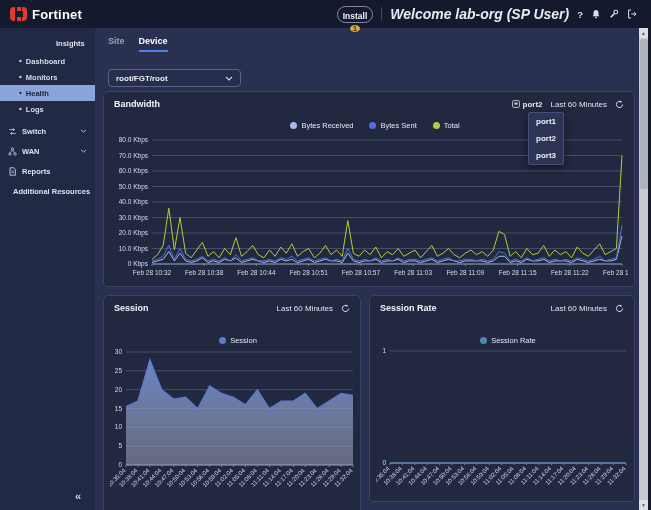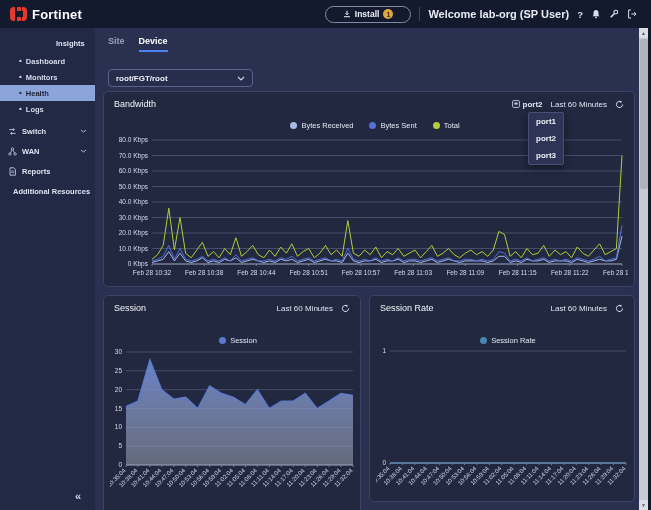--- a/index.html
+++ b/index.html
@@ -9,50 +9,50 @@
   
   header{position:absolute;left:0;top:0;width:651px;height:28px;background:#141a2d;display:flex;z-index:9;}
   .brand{display:flex;align-items:center;gap:5px;padding-left:10px;}
   .logo{position:relative;width:17px;height:14px;background:#e23b2e;border-radius:4px;display:inline-block;}
   .logo i{position:absolute;background:#141a2d;}
   .logo .hole{left:4.5px;top:4px;width:8px;height:6px;}
   .logo .s1{left:5px;top:0;width:1.5px;height:14px;}
   .logo .s2{left:10.5px;top:0;width:1.5px;height:14px;}
   .brand-name{font-size:13px;font-weight:bold;color:#ffffff;letter-spacing:.2px;}
   .top-right{margin-left:auto;display:flex;align-items:center;gap:8px;padding-right:14px;}
-  .install{display:flex;align-items:center;gap:4px;background:transparent;border:1px solid #818aa6;border-radius:9px;color:#eef0f7;font-size:8.5px;font-weight:bold;padding:0 17px;height:17px;cursor:pointer;}
+  .install{display:flex;align-items:center;gap:4px;background:transparent;border:1px solid #818aa6;border-radius:9px;color:#eef0f7;font-size:8.5px;font-weight:bold;padding:0 5px;height:17px;cursor:pointer;flex-direction:column;}
   .badge{width:10px;height:10px;border-radius:50%;background:#dfa63c;color:#30270e;font-size:7px;font-weight:bold;display:flex;align-items:center;justify-content:center;}
   .vdiv{width:1px;height:14px;background:#3c445f;}
-  .welcome{font-size:11px;font-weight:bold;color:#e8ebf4;white-space:nowrap;}
+  .welcome{font-size:14px;font-weight:bold;color:#e8ebf4;white-space:nowrap;font-style:italic;}
   .tb-icon{color:#d9deeb;display:flex;align-items:center;font-size:9.5px;font-weight:bold;cursor:pointer;}
 
   
   aside{position:absolute;left:0;top:28px;width:95px;height:482px;background:#222944;z-index:4;}
   .sec{display:flex;align-items:center;gap:5px;padding:0 8px;height:20px;color:#dde2f0;font-size:7.5px;font-weight:bold;cursor:pointer;white-space:nowrap;}
   .sec:first-child{margin-top:5px;gap:48px;}
   .sec .chev{margin-left:auto;}
   .sub{display:flex;align-items:center;gap:4px;padding-left:19px;height:16px;color:#d6dcec;font-size:7.5px;font-weight:bold;cursor:pointer;}
   .sub .blt{font-size:8px;line-height:8px;}
   .sub.sel{background:#8ba5da;color:#1b2138;}
   .grp-gap{height:4px;}
   .collapse{position:absolute;bottom:8px;right:14px;color:#cfd6e8;font-size:11px;font-weight:bold;cursor:pointer;}
 
   
   main{position:absolute;left:95px;top:28px;width:544px;height:482px;background:#2a3150;}
   .tabs{position:absolute;left:13px;top:8px;display:flex;gap:14px;font-size:9px;font-weight:bold;}
   .tab{color:#98a0bb;padding-bottom:4px;border-bottom:2px solid transparent;cursor:pointer;}
   .tab.active{color:#ffffff;border-bottom:2px solid #4f80f2;}
-  .select{position:absolute;left:13px;top:41px;width:145px;height:18px;border:1px solid #5a6288;border-radius:4px;background:#272e4d;color:#eef0f8;font-size:8px;font-weight:bold;display:flex;align-items:center;justify-content:space-between;padding:0 7px;cursor:pointer;}
+  .select{position:absolute;left:13px;top:41px;width:133px;height:18px;border:1px solid #5a6288;border-radius:4px;background:#272e4d;color:#eef0f8;font-size:8px;font-weight:bold;display:flex;align-items:center;justify-content:space-between;padding:0 7px;cursor:pointer;}
 
   .panel{position:absolute;background:#212840;border:1px solid #3a4265;border-radius:5px;}
   .p-band{left:8px;top:63px;width:532px;height:196px;}
   .p-sess{left:8px;top:267px;width:258px;height:220px;}
   .p-rate{left:274px;top:267px;width:266px;height:207px;}
   .p-head{position:absolute;top:7px;left:10px;right:10px;display:flex;align-items:center;}
-  .p-title{font-size:9px;font-weight:normal;color:#f2f4fa;}
+  .p-title{font-size:9px;font-weight:bold;color:#f2f4fa;}
   .p-ctrl{margin-left:auto;display:flex;align-items:center;gap:8px;font-size:8px;color:#dfe4f1;}
   .p-ctrl .iface{display:flex;align-items:center;gap:3px;font-weight:bold;cursor:pointer;}
   .legend{position:absolute;left:0;right:0;display:flex;justify-content:center;gap:16px;font-size:7.5px;color:#e3e7f3;align-items:center;margin-left:12px;}
   .leg-item{display:flex;align-items:center;gap:4px;}
   .dot{width:7px;height:7px;border-radius:50%;background:#888;}
   .p-band .legend{top:29px;}
   .p-sess .legend,.p-rate .legend{top:40px;}
   svg.chart{position:absolute;}
   .p-band svg.chart{left:8px;top:44px;}
   .p-sess svg.chart{left:6px;top:52px;}

